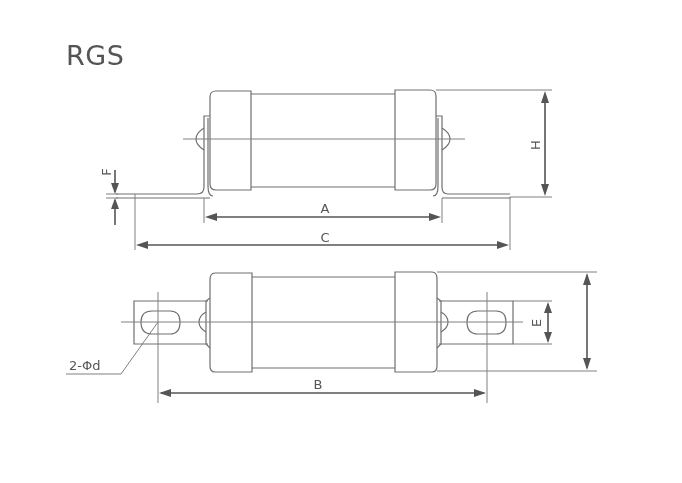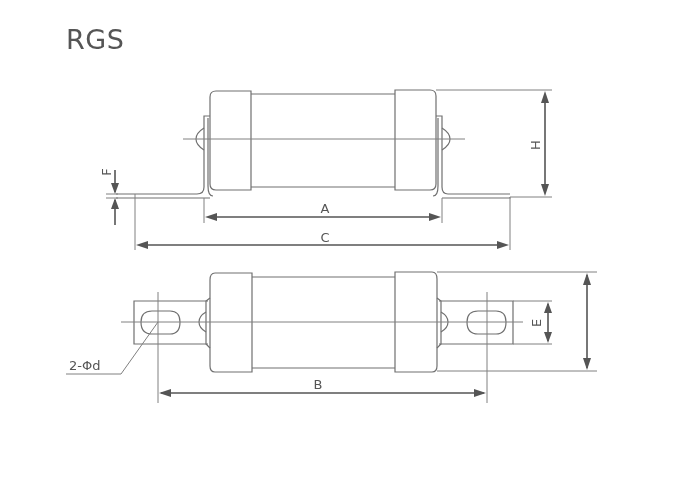--- a/index.html
+++ b/index.html
@@ -1,17 +1,17 @@
 <!DOCTYPE html>
 <html><head>
   <meta charset="utf-8">
   <style>
     html, body { margin: 0; padding: 0; background: #ffffff; }
     body { width: 682px; height: 483px; position: relative; overflow: hidden; font-family: "DejaVu Sans", sans-serif; }
-    .title { position: absolute; left: 66px; top: 24px; font-size: 27px; color: #555555; letter-spacing: 0.5px; font-family: "DejaVu Sans", sans-serif; }
+    .title { position: absolute; left: 66px; top: 40px; font-size: 27px; color: #555555; letter-spacing: 0.5px; font-family: "DejaVu Sans", sans-serif; }
     svg { position: absolute; left: 0; top: 0; }
     .ln { stroke: #707070; stroke-width: 1.2; fill: none; }
     .thin { stroke: #808080; stroke-width: 1; fill: none; }
     .dim { stroke: #555555; stroke-width: 1.6; fill: none; }
     .lbl { font-family: "DejaVu Sans", sans-serif; font-size: 13px; fill: #555555; }
     .arr { fill: #555555; }
   </style>
 </head>
 <body>
 

